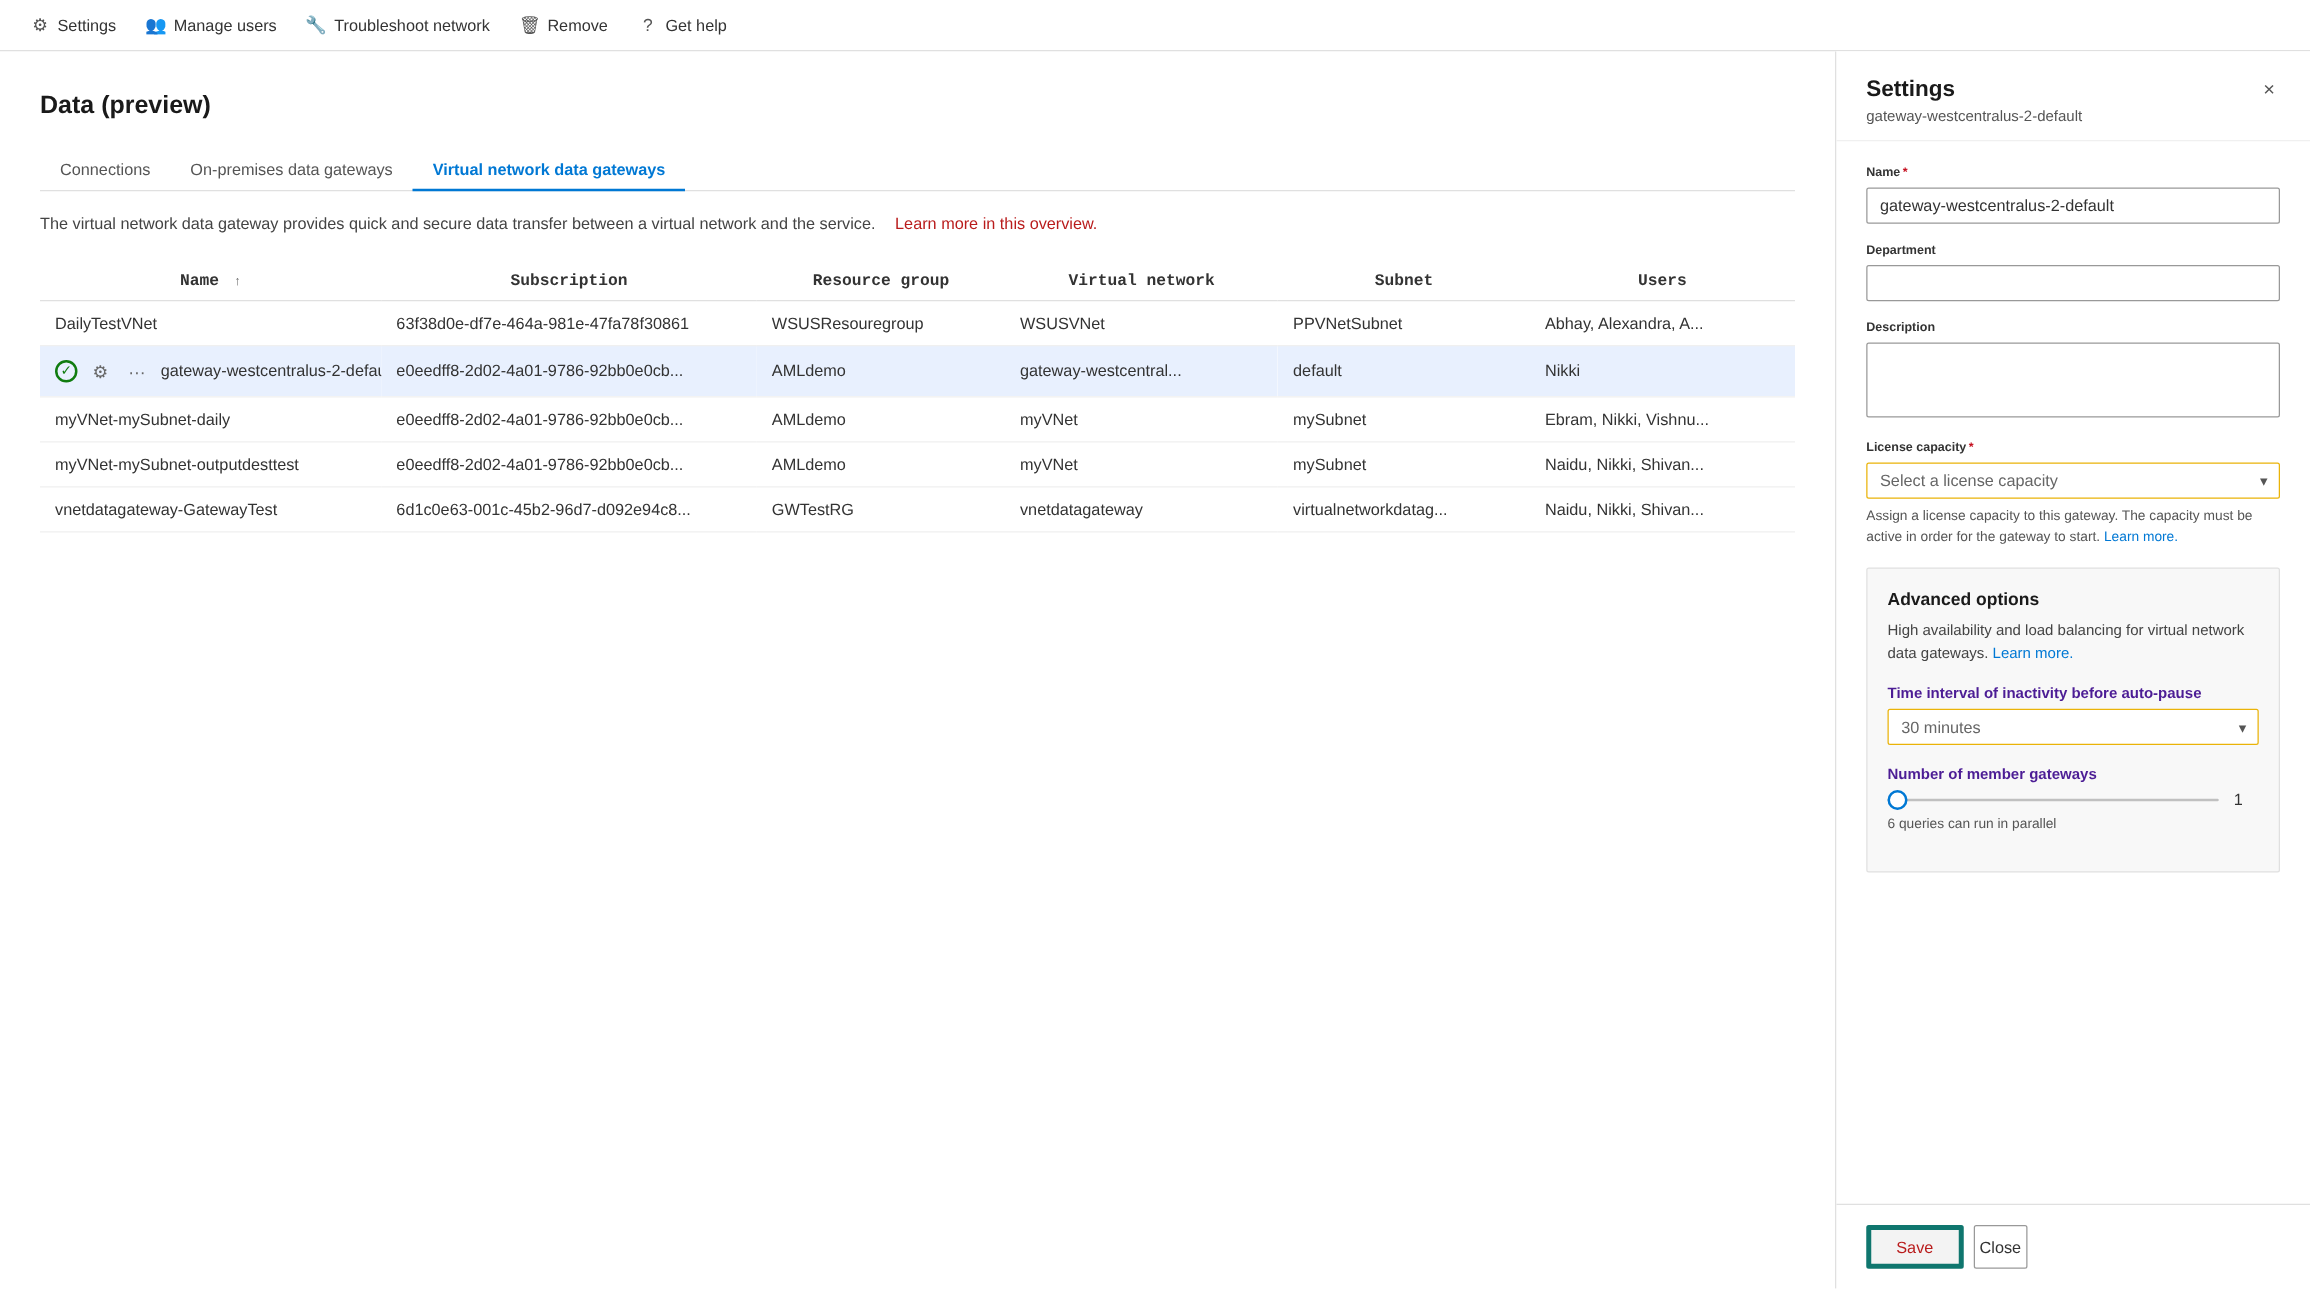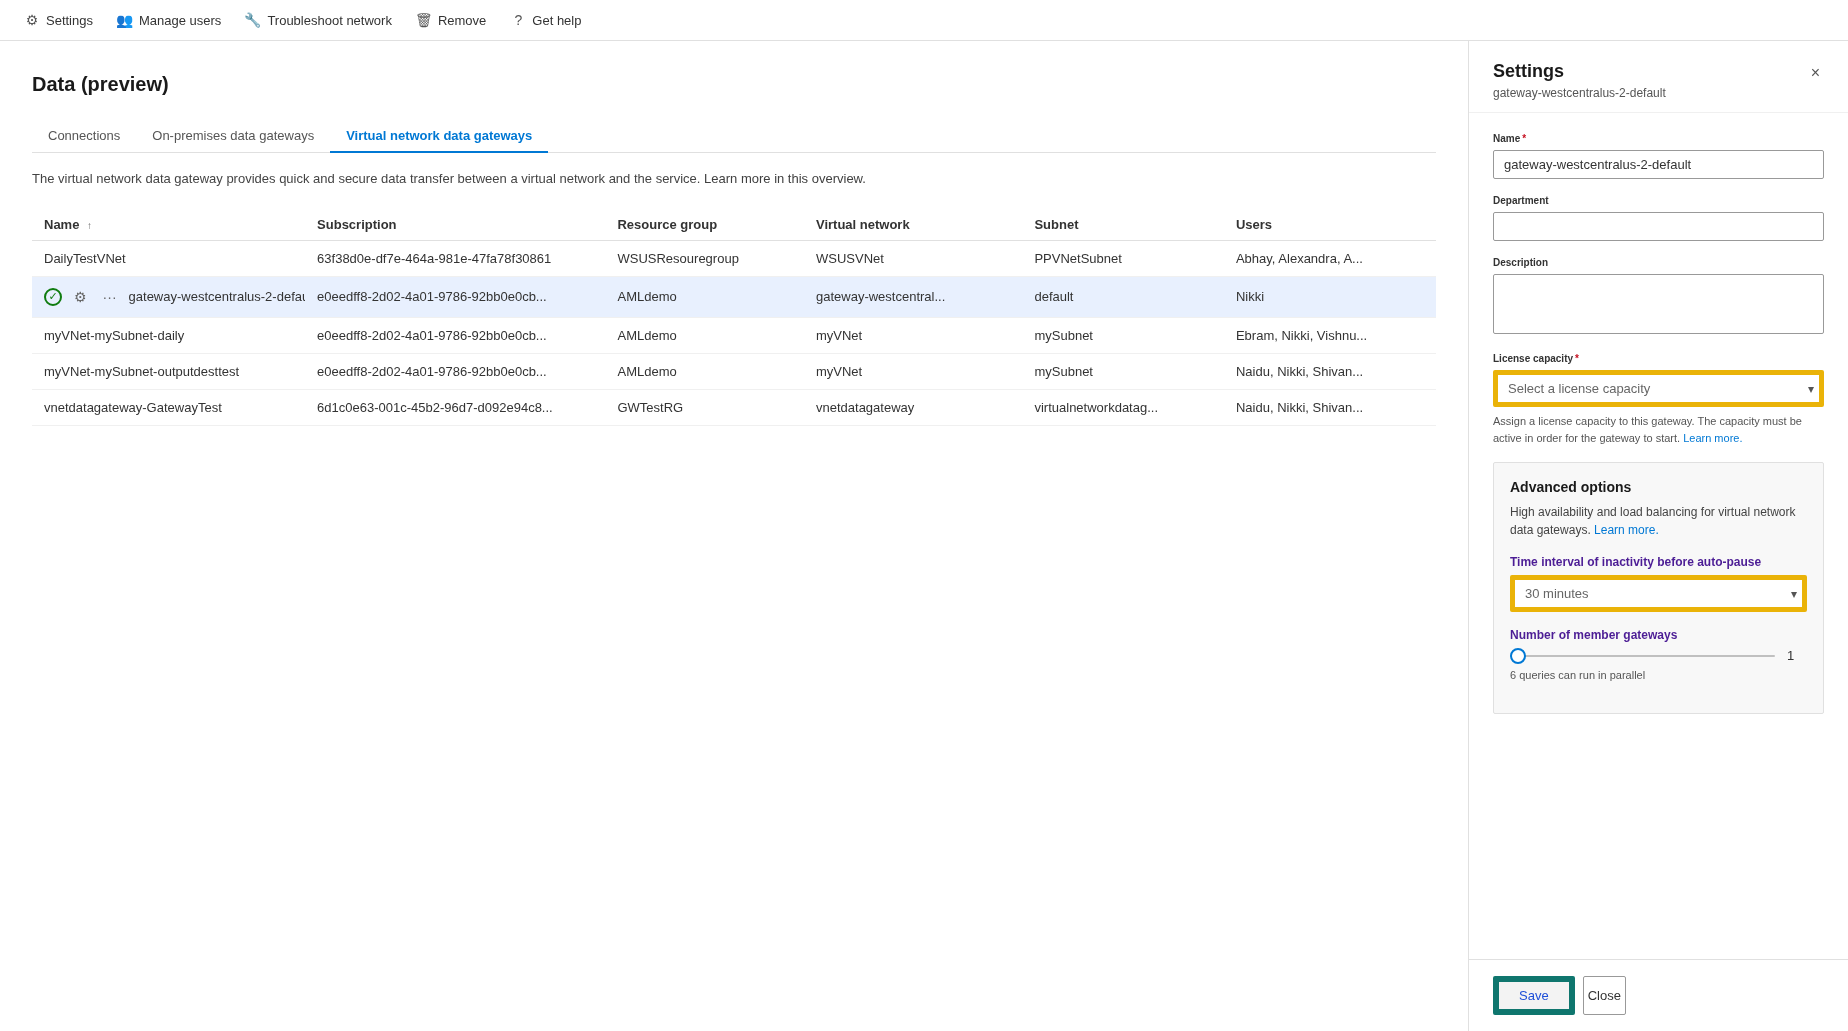--- a/index.html
+++ b/index.html
@@ -84,39 +84,41 @@
       font-weight: 600;
     }
 
     .description-text {
       font-size: 13px;
       color: #444;
       margin-bottom: 20px;
       line-height: 1.5;
     }
     .description-text a {
-      color: #404040;
+      color: #b91c1c;
       text-decoration: none;
+      margin-left: 12px;
     }
 
     
     .data-table {
       width: 100%;
       border-collapse: collapse;
     }
     .data-table thead tr {
       border-bottom: 1px solid #e0e0e0;
     }
     .data-table th {
-      text-align: left;
+      text-align: center;
       padding: 8px 12px;
       font-weight: 600;
       color: #333;
       font-size: 13px;
       white-space: nowrap;
+      font-family: Liberation Mono, monospace;
     }
     .data-table th .sort-icon {
       font-size: 10px;
       margin-left: 4px;
       color: #666;
     }
     .data-table td {
       padding: 10px 12px;
       border-bottom: 1px solid #f0f0f0;
       font-size: 13px;
@@ -236,21 +238,21 @@
       font-size: 13px;
       color: #333;
       resize: none;
       height: 60px;
       outline: none;
     }
 
     .form-select {
       width: 100%;
       padding: 6px 32px 6px 10px;
-      border: 5px solid #eab308;
+      border: 1px solid #eab308;
       border-radius: 2px;
       font-size: 13px;
       color: #666;
       background: #fff;
       appearance: none;
       -webkit-appearance: none;
       outline: none;
       cursor: pointer;
       position: relative;
     }
@@ -353,24 +355,24 @@
     
     .settings-footer {
       padding: 16px 24px;
       display: flex;
       gap: 8px;
       border-top: 1px solid #e0e0e0;
     }
     .btn-save {
       padding: 6px 20px;
       background: #f3f3f3;
-      border: 6px solid #0f766e;
-      border-radius: 2px;
-      font-size: 13px;
-      color: #1d4ed8;
+      border: 4px solid #0f766e;
+      border-radius: 2px;
+      font-size: 13px;
+      color: #b91c1c;
       cursor: pointer;
     }
     .btn-close {
       padding: 6px 4px;
       background: #fff;
       border: 1px solid #999;
       border-radius: 2px;
       font-size: 13px;
       color: #333;
       cursor: pointer;

